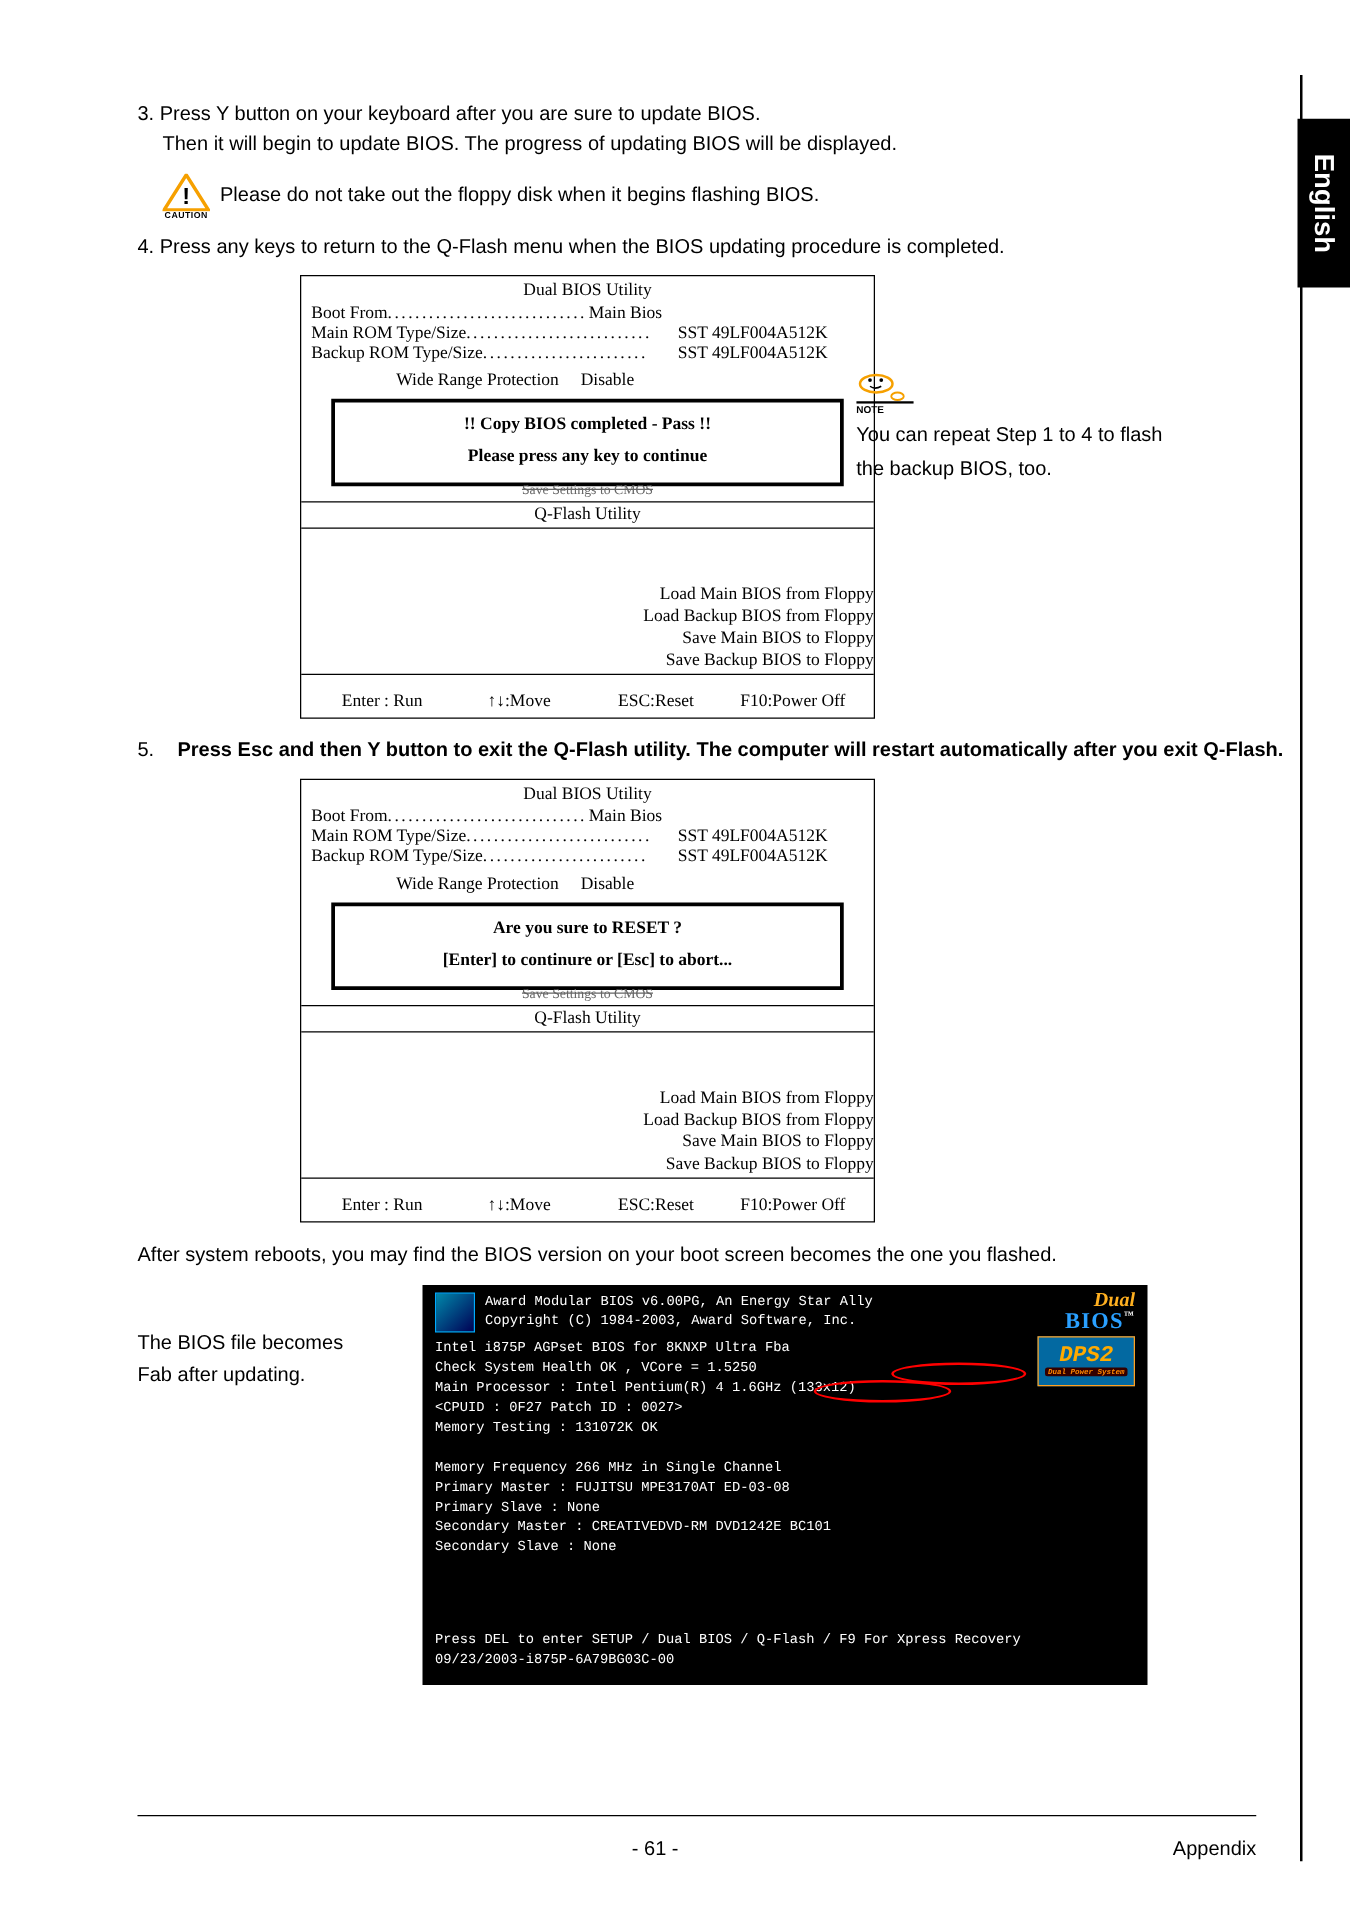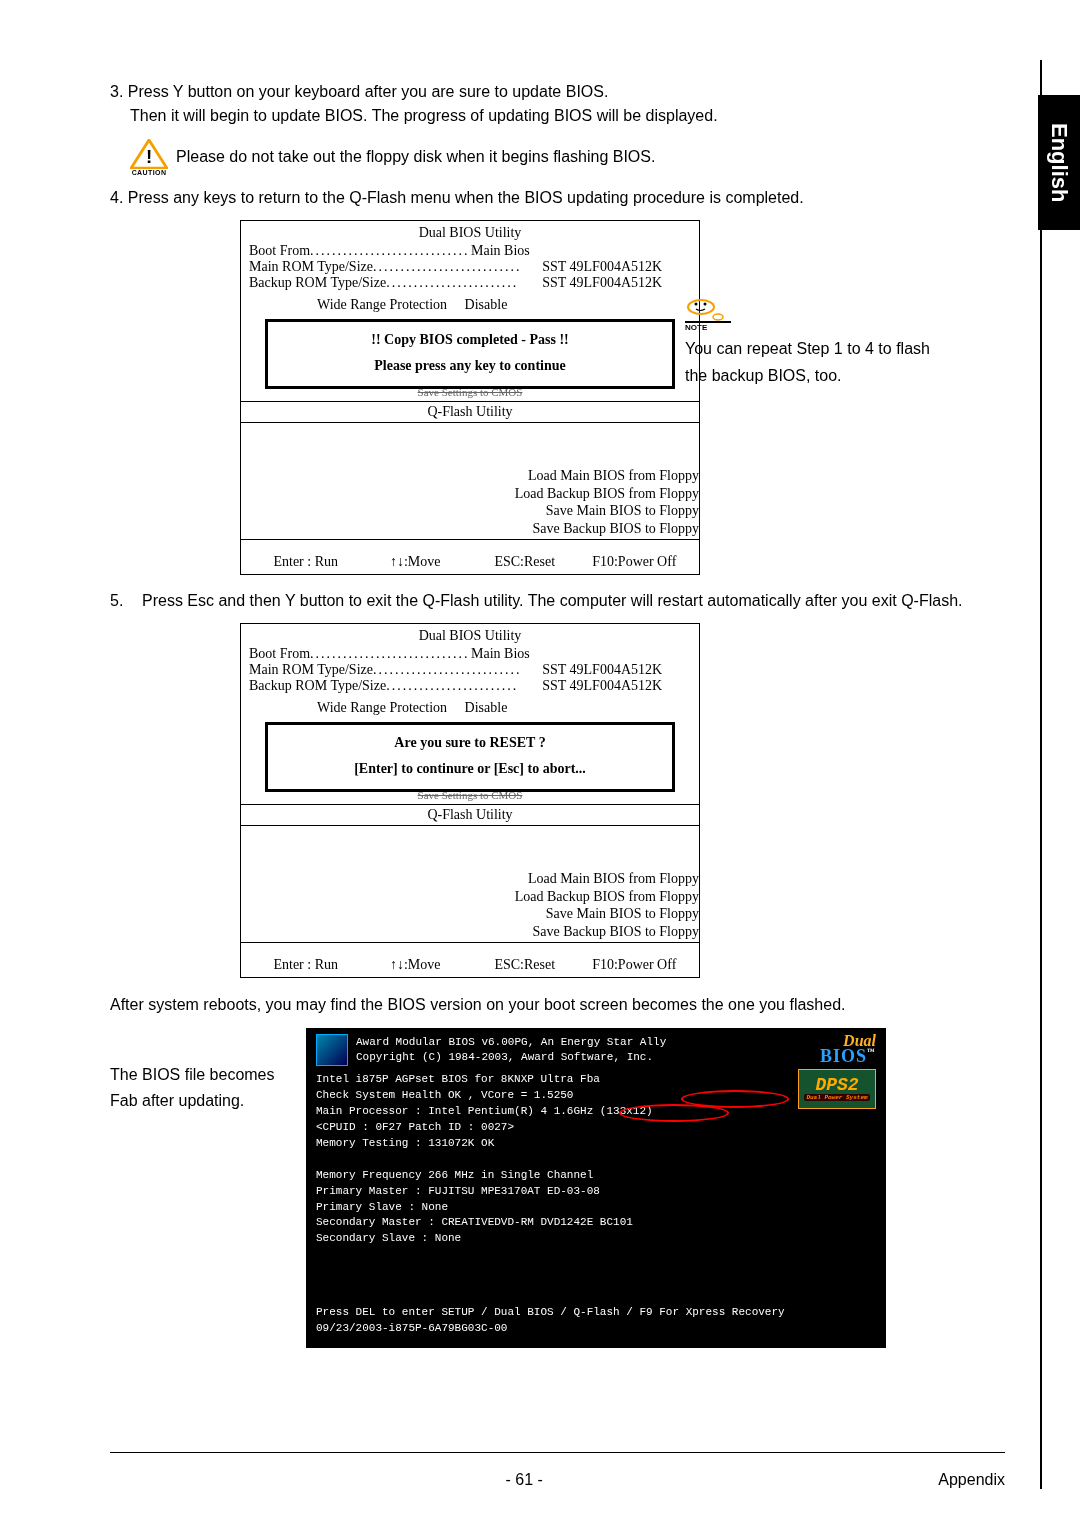--- a/index.html
+++ b/index.html
@@ -88,33 +88,34 @@
   .boot-row { display: flex; align-items: flex-start; gap: 26px; margin-left: 0; }
   .boot-note { width: 170px; font-size: 16px; line-height: 1.6; padding-top: 34px; }
   .boot-screen {
     width: 580px; height: 320px;
     background: #000;
     color: #fff;
     font-family: "Courier New", monospace;
     font-size: 11px;
     padding: 6px 10px 8px 10px;
     position: relative;
+    margin-left: 32px;
   }
   .boot-header { display: flex; align-items: center; gap: 8px; margin-bottom: 2px; }
   .epa-logo { width: 32px; height: 32px; background: linear-gradient(135deg,#08a 0%,#005 100%); border: 1px solid #0af; }
   .boot-header .hdrtxt { line-height: 1.4; }
   .boot-right-logos { position: absolute; right: 10px; top: 6px; text-align: right; }
   .dual-logo { margin-bottom: 4px; }
   .dual-logo .d1 { font-style: italic; color: #ffb020; font-family: Georgia, serif; font-size: 16px; font-weight: bold; line-height: 0.9; }
   .dual-logo .d2 { color: #2aa0ff; font-family: Georgia, serif; font-weight: bold; font-size: 18px; line-height: 0.9; letter-spacing: 1px; }
   .dual-logo .reg { color: #fff; font-size: 8px; vertical-align: top; }
   .dps-logo {
     width: 78px; height: 40px; border: 1px solid #ffa020;
     margin-left: auto; display: flex; flex-direction: column; align-items: center; justify-content: center;
-    color: #fa0; font-style: italic; font-weight: bold; background: #14532d;
+    color: #fa0; font-style: italic; font-weight: bold; background: #0369a1;
   }
   .dps-logo .top { font-size: 18px; line-height: 1; }
   .dps-logo .sub { font-size: 6px; color: #f80; background: #300; padding: 0 2px; border-radius: 2px; }
   .boot-body { margin-top: 6px; line-height: 1.45; }
   .ellipse {
     position: absolute;
     border: 2px solid #f00;
     border-radius: 50%;
   }
   .ellipse.e1 { left: 375px; top: 62px; width: 108px; height: 18px; }
@@ -214,21 +215,21 @@
         <ellipse cx="33" cy="22" rx="5" ry="3" fill="none" stroke="#f6a000" stroke-width="1.5"></ellipse>
         <line x1="0" y1="27" x2="46" y2="27" stroke="#000" stroke-width="2"></line>
       </svg>
       <div class="nlabel">NOTE</div>
     </div>
     <div class="note-text">You can repeat Step 1 to 4 to flash the backup BIOS, too.</div>
   </div>
 
   <div class="step" style="margin-top:14px; display:flex;">
     <span style="width:32px;">5.</span>
-    <span style="flex:1;">Press Esc and then Y button to exit the Q-Flash utility. The computer will restart automatically after you exit Q-Flash.</span>
+    <span style="flex:1;font-weight:bold;">Press Esc and then Y button to exit the Q-Flash utility. The computer will restart automatically after you exit Q-Flash.</span>
   </div>
 
   <div class="bios-panel">
     <div class="bios-top">
       <div class="bios-title">Dual BIOS Utility</div>
       <div class="bios-line">
         <span class="lbl">Boot From</span>
         <span class="dots">.........................................</span>
         <span class="val" style="width:160px; text-align:left; margin-left:4px;">Main Bios</span>
         <span class="size"></span>

